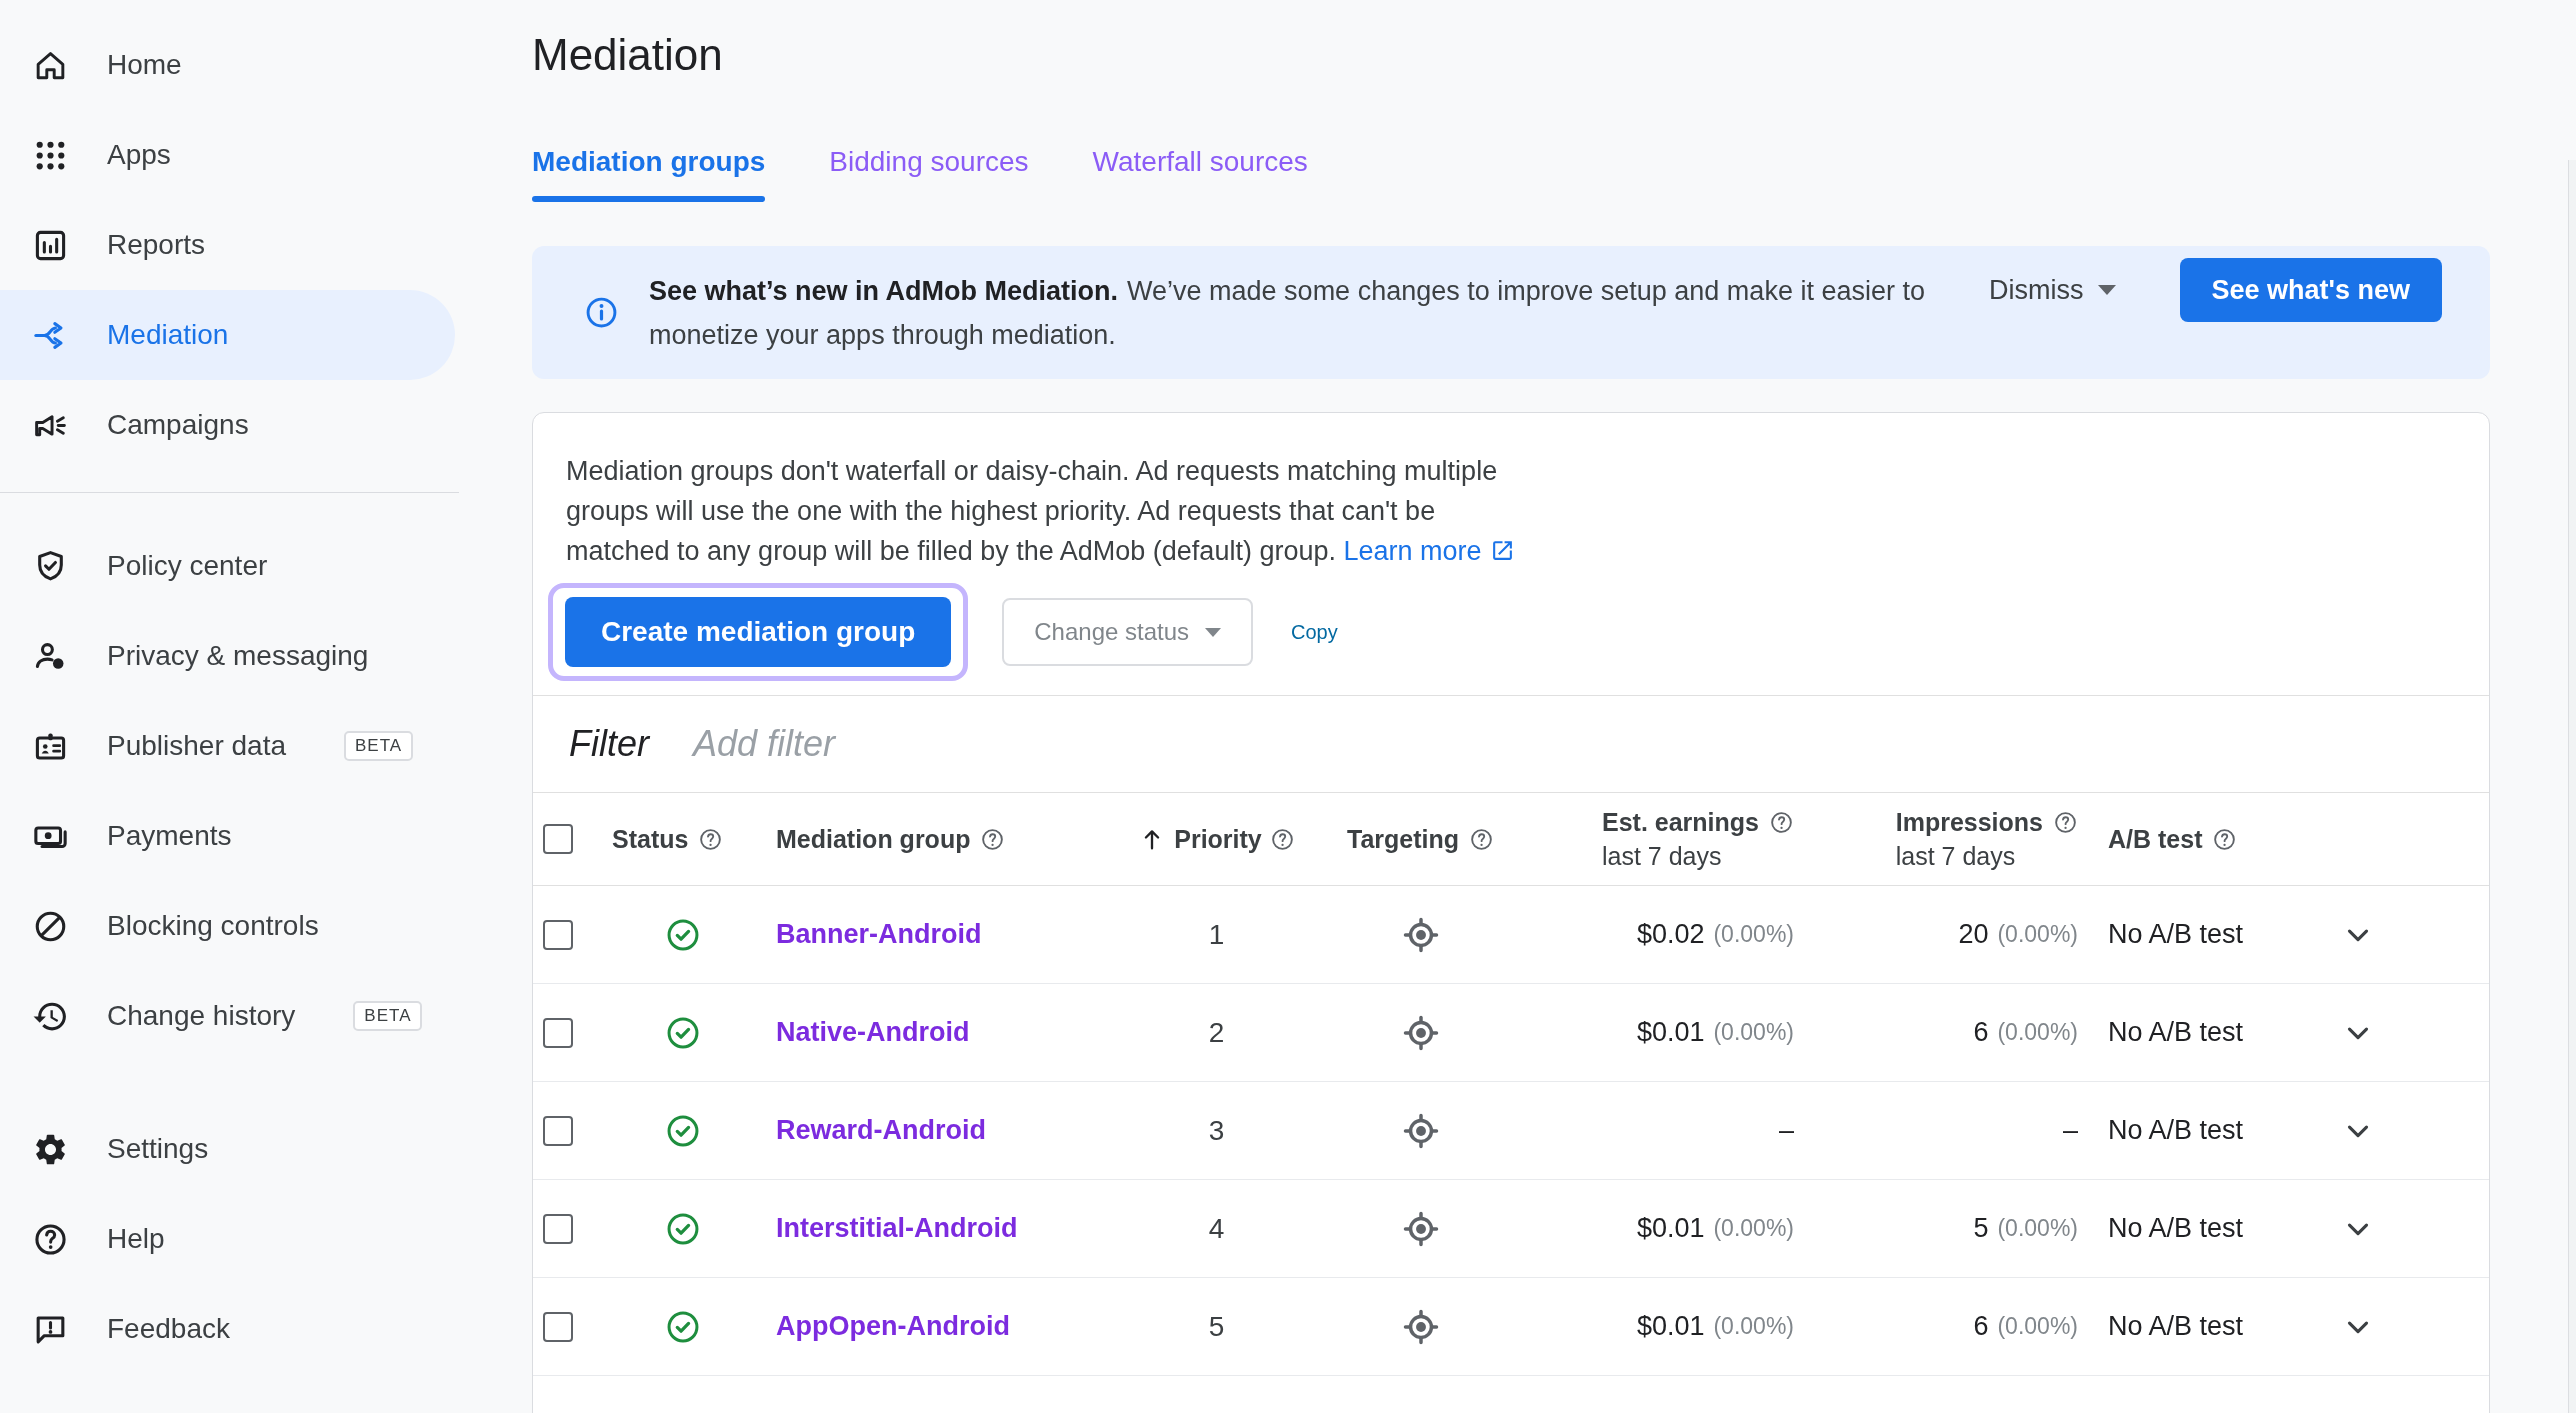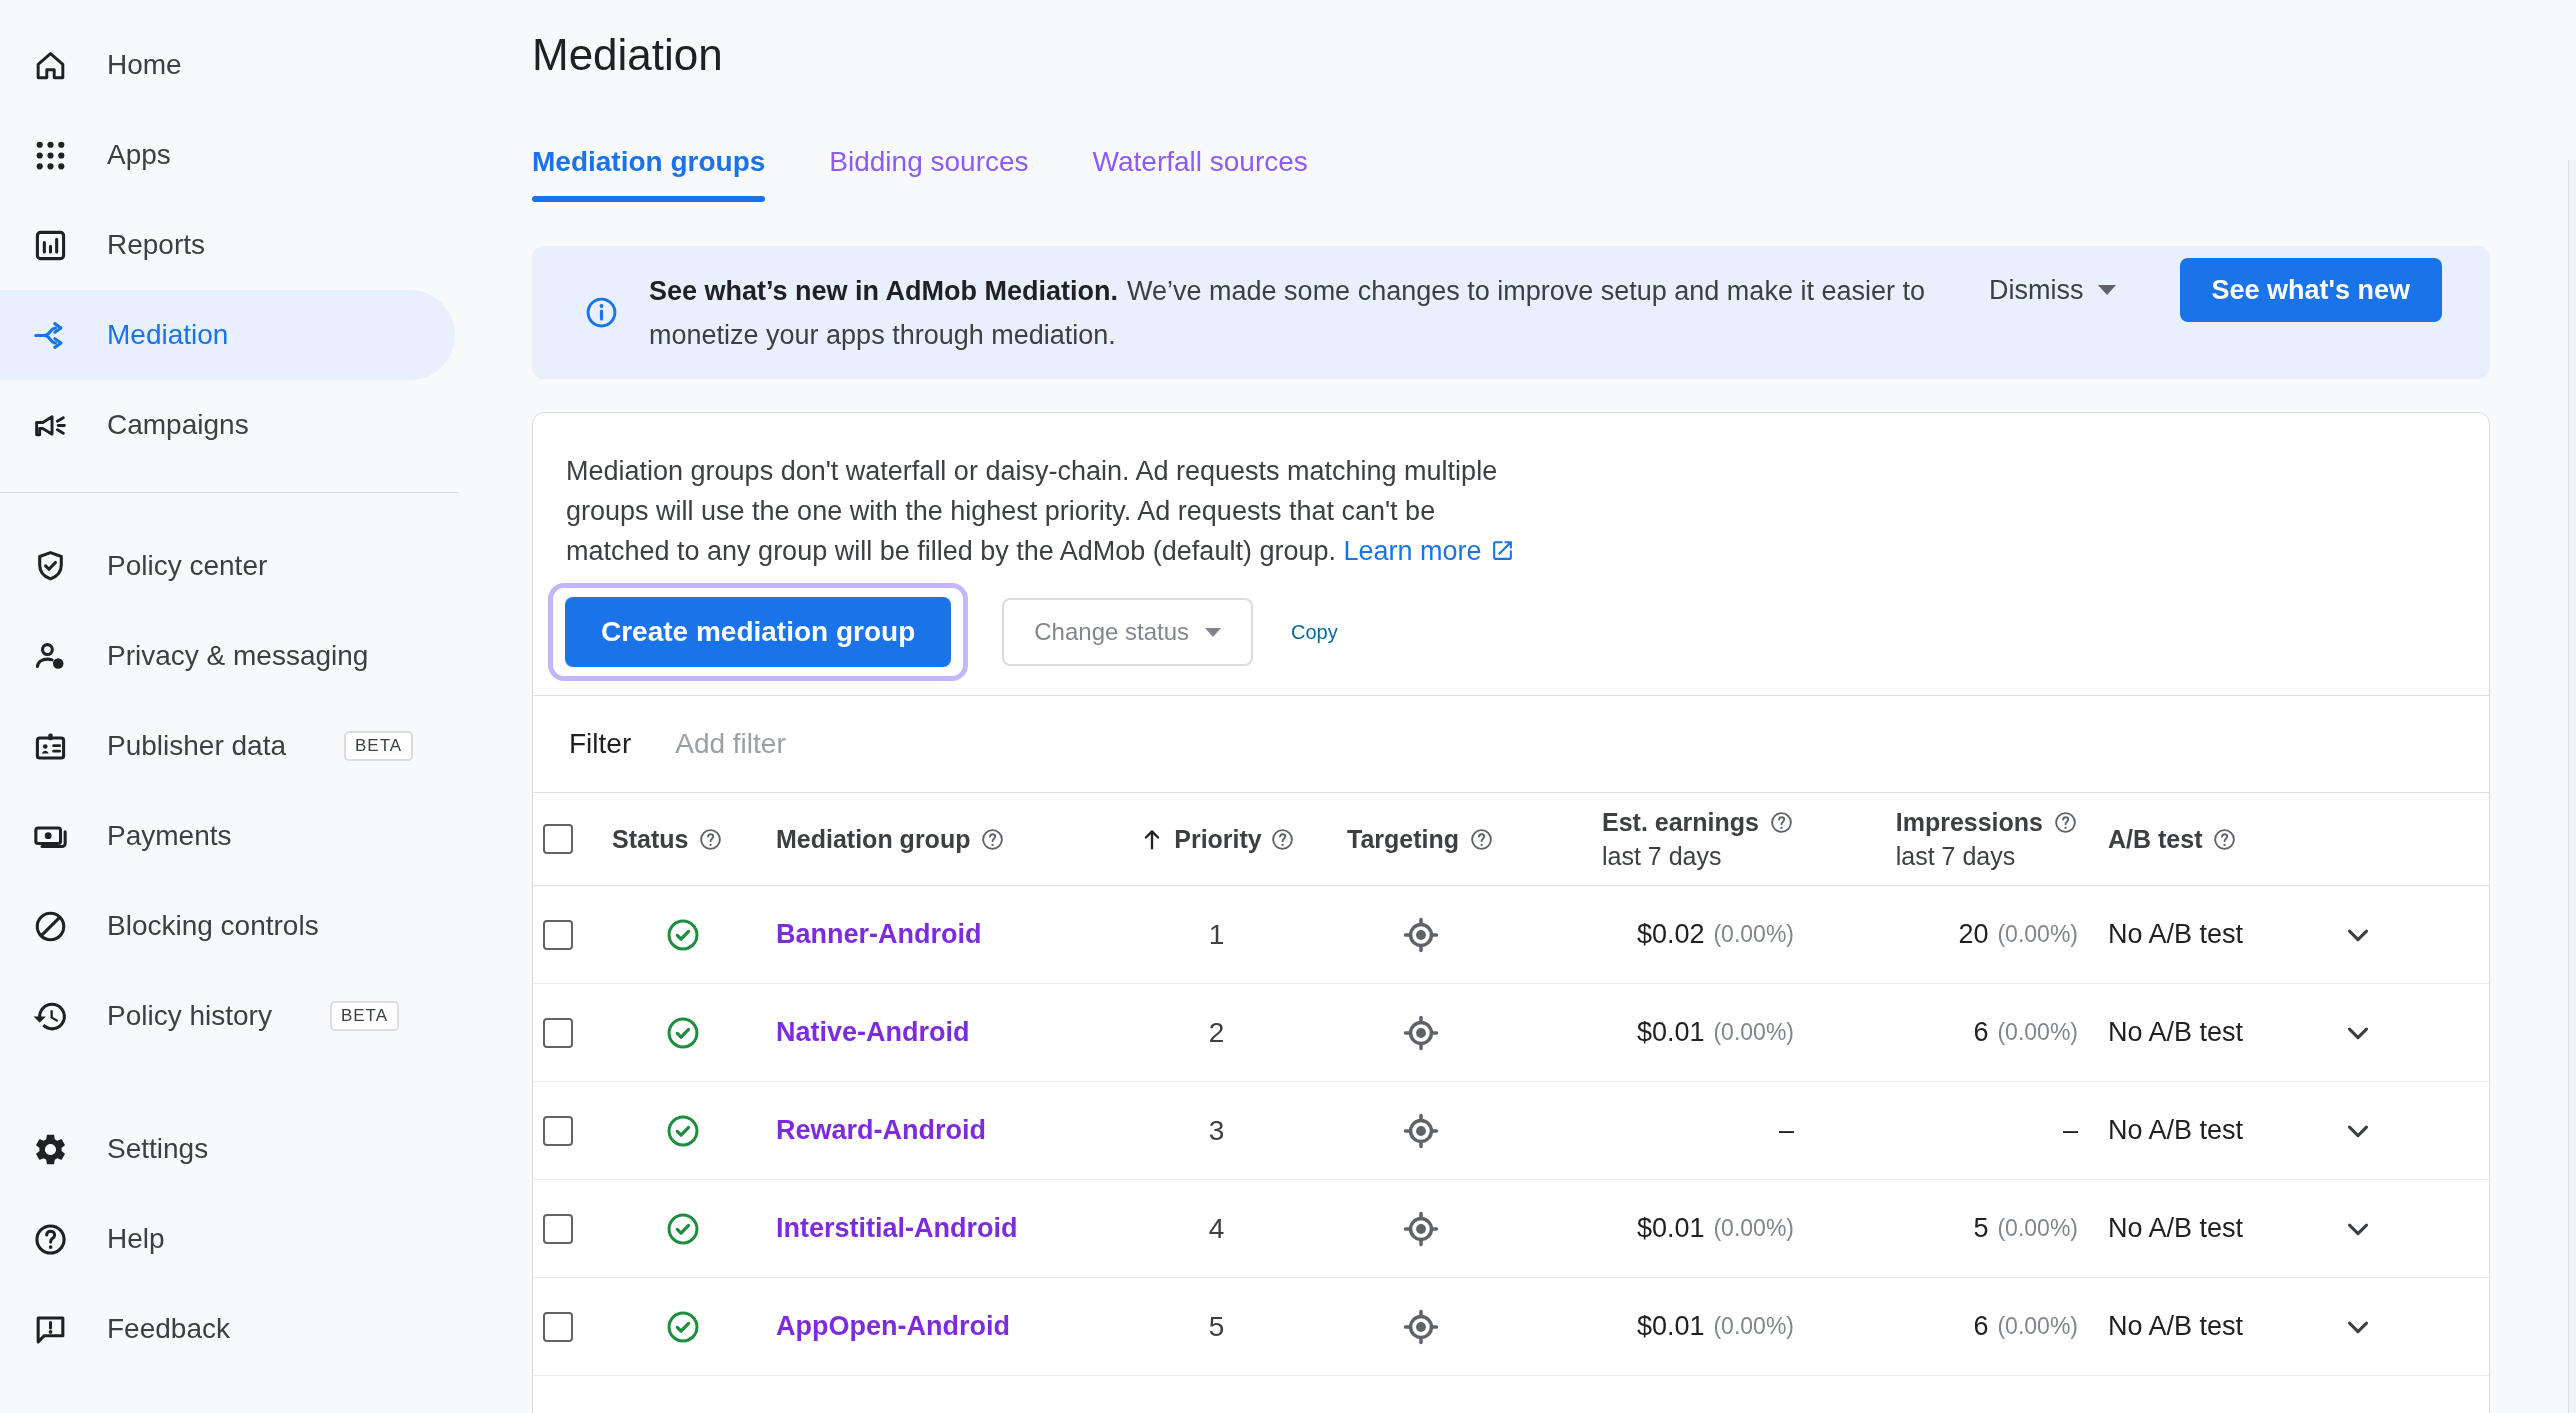--- a/index.html
+++ b/index.html
@@ -70,21 +70,21 @@
   }
   .btn-outline {
     margin-left:34px; height:68px; padding:0 30px; background:#fff;
     border:2px solid #dadce0; border-radius:8px; color:#80868b; font-size:24px;
     display:flex; align-items:center; gap:16px; cursor:default; white-space:nowrap;
   }
   .btn-outline .caret-down { border-top-color:#80868b; border-left-width:8px; border-right-width:8px; border-top-width:9px; }
   .btn-text { margin-left:38px; color:#0369a1; font-size:20px; cursor:default; }
   .hdivider { height:1px; background:#e0e0e0; margin-top:14px; }
   
-  .filter-row { height:96px; display:flex; align-items:center; padding-left:36px; gap:44px; font-size:28px; }
+  .filter-row { height:96px; display:flex; align-items:center; padding-left:36px; gap:44px; font-size:36px;font-style:italic; }
   .filter-label { color:#202124; }
   .filter-placeholder { color:#9aa0a6; }
   
   .thead, .trow { display:flex; align-items:center; }
   .thead { height:94px; border-top:1px solid #e0e0e0; border-bottom:1px solid #e0e0e0; font-size:25px; font-weight:700; color:#3c4043; }
   .trow { height:98px; border-bottom:1px solid #e8eaed; font-size:27px; }
   .cell { display:flex; align-items:center; }
   .c1 { width:75px; padding-left:10px; }
   .c2 { width:150px; justify-content:center; }
   .thead .c2 { justify-content:flex-start; padding-left:4px; gap:10px; }
@@ -238,21 +238,21 @@
         </span>
     <span class="side-label">Blocking controls</span>
 
   </div>
       <div class="side-item">
     <span class="side-icon">
           <svg viewBox="0 0 24 24">
             <path d="M13 3c-4.97 0-9 4.03-9 9H1l3.89 3.89.07.14L9 12H6c0-3.87 3.13-7 7-7s7 3.13 7 7-3.13 7-7 7c-1.93 0-3.68-.79-4.94-2.06l-1.42 1.42C8.27 19.99 10.51 21 13 21c4.97 0 9-4.03 9-9s-4.03-9-9-9zm-1 5v5l4.28 2.54.72-1.21-3.5-2.08V8H12z" fill="currentColor"></path>
           </svg>
         </span>
-    <span class="side-label">Policy history</span>
+    <span class="side-label">Change history</span>
     <span class="beta-badge">BETA</span>
   </div>
       <div class="side-item pregap">
     <span class="side-icon">
           <svg viewBox="0 0 24 24">
             <path d="M19.14 12.94c.04-.3.06-.61.06-.94 0-.32-.02-.64-.07-.94l2.03-1.58c.18-.14.23-.41.12-.61l-1.92-3.32c-.12-.22-.37-.29-.59-.22l-2.39.96c-.5-.38-1.03-.7-1.62-.94l-.36-2.54c-.04-.24-.24-.41-.48-.41h-3.84c-.24 0-.43.17-.47.41l-.36 2.54c-.59.24-1.13.57-1.62.94l-2.39-.96c-.22-.08-.47 0-.59.22L2.74 8.87c-.12.21-.08.47.12.61l2.03 1.58c-.05.3-.09.63-.09.94s.02.64.07.94l-2.03 1.58c-.18.14-.23.41-.12.61l1.92 3.32c.12.22.37.29.59.22l2.39-.96c.5.38 1.03.7 1.62.94l.36 2.54c.05.24.24.41.48.41h3.84c.24 0 .44-.17.47-.41l.36-2.54c.59-.24 1.13-.56 1.62-.94l2.39.96c.22.08.47 0 .59-.22l1.92-3.32c.12-.22.07-.47-.12-.61l-2.01-1.58zM12 15.6c-1.98 0-3.6-1.62-3.6-3.6s1.62-3.6 3.6-3.6 3.6 1.62 3.6 3.6-1.62 3.6-3.6 3.6z" fill="currentColor"></path>
           </svg>
         </span>
     <span class="side-label">Settings</span>
 

